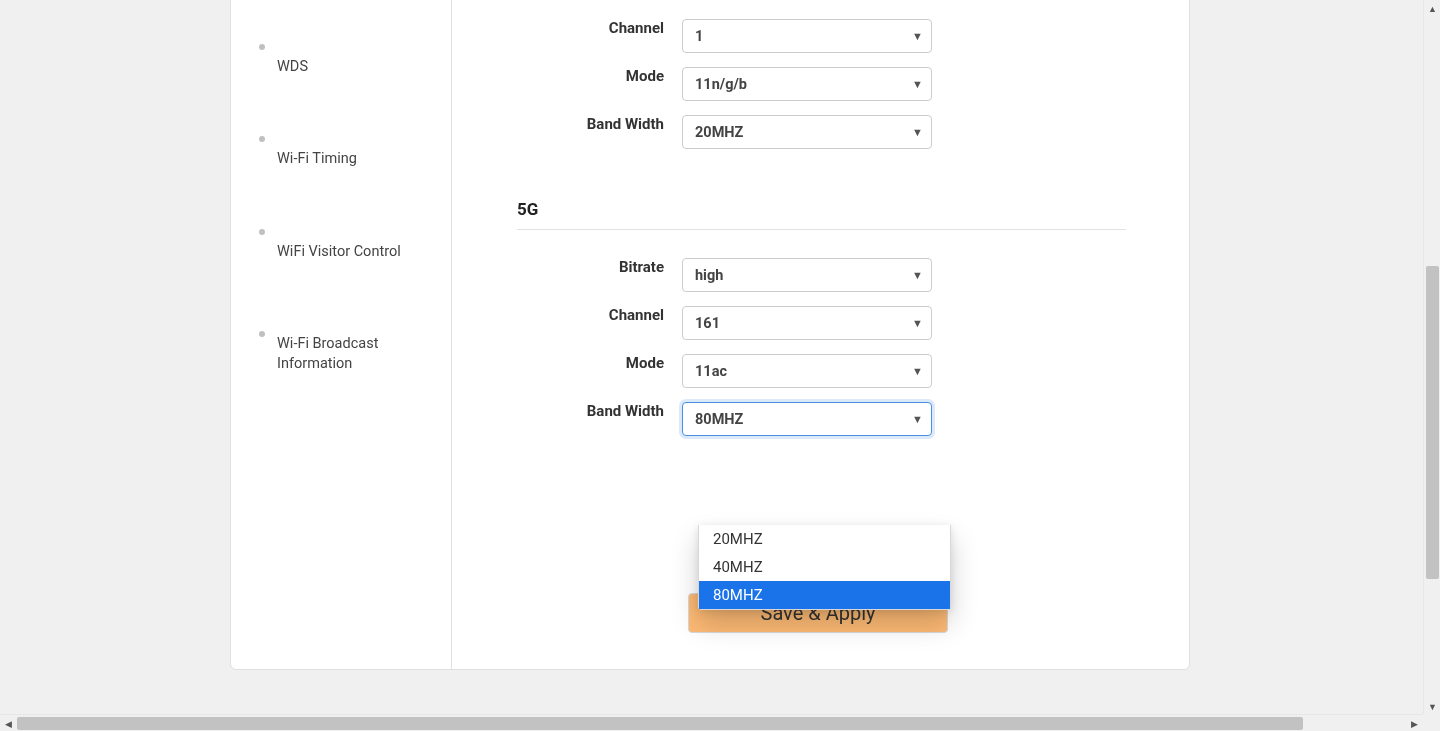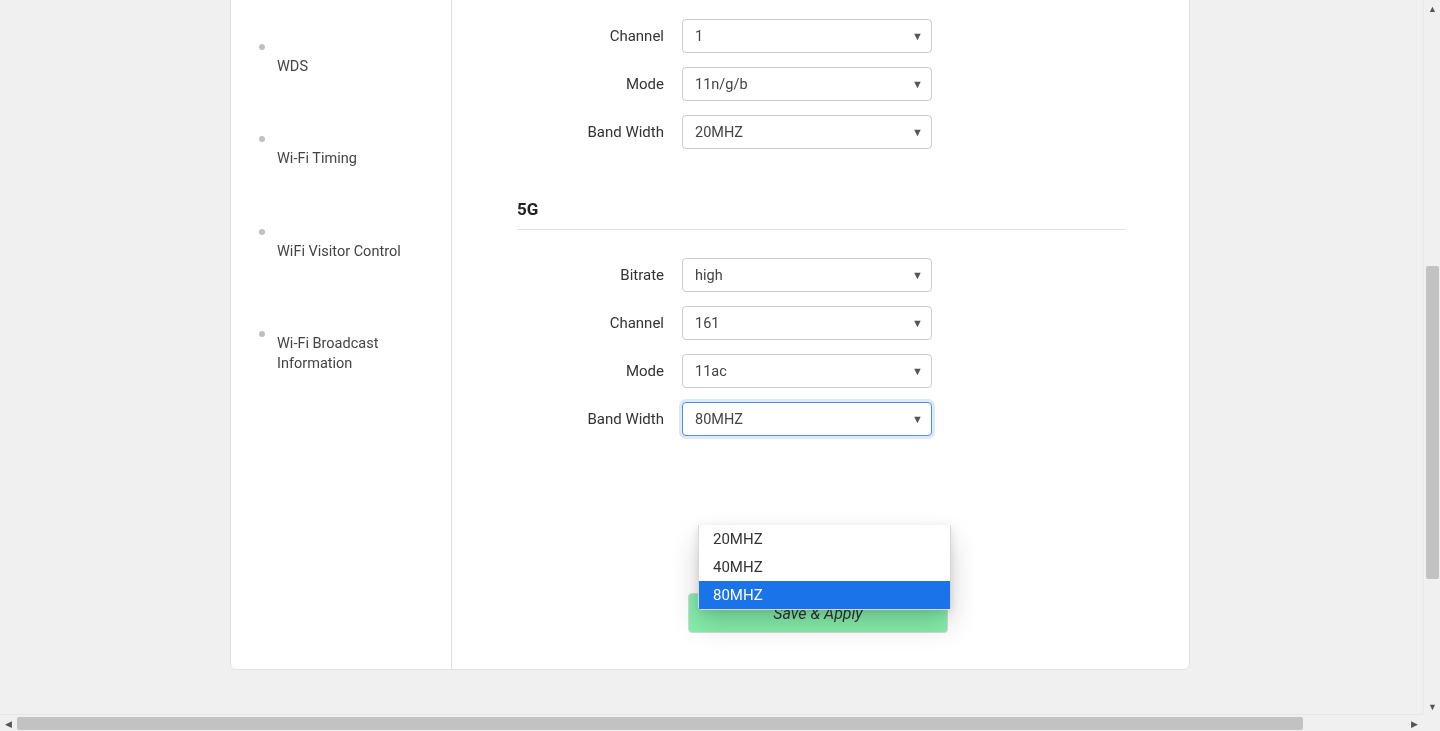--- a/index.html
+++ b/index.html
@@ -63,22 +63,22 @@
   .main {
     position: absolute;
     left: 221px;
     top: 0;
     width: 739px;
     height: 100%;
     padding-top: 200px;
   }
   .form-row {
     display: flex;
-    align-items: center;
     margin-bottom: 14px;
+    font-weight: bold;
   }
   .form-row .lbl {
     width: 230px;
     text-align: right;
     padding-right: 18px;
     color: #333;
     font-size: 15px;
   }
   .form-row .ctrl { width: 250px; }
   .select {
@@ -128,30 +128,29 @@
     justify-content: center;
     cursor: pointer;
   }
   .toggle svg { width: 12px; height: 12px; }
   .save-btn {
     position: absolute;
     left: 236px;
     top: 792px;
     width: 260px;
     height: 40px;
-    background: #86efac;
+    background: #fdba74;
     border: 1px solid #d8d8d8;
     border-radius: 4px;
     color: #333;
-    font-size: 16px;
+    font-size: 20px;
     display: flex;
     align-items: center;
     justify-content: center;
     cursor: pointer;
-    font-style: italic;
   }
   .dropdown {
     position: absolute;
     left: 698px;
     top: 525px;
     width: 253px;
     background: #fff;
     border: 1px solid #d8d8d8;
     border-top: none;
     border-radius: 0 0 4px 4px;

